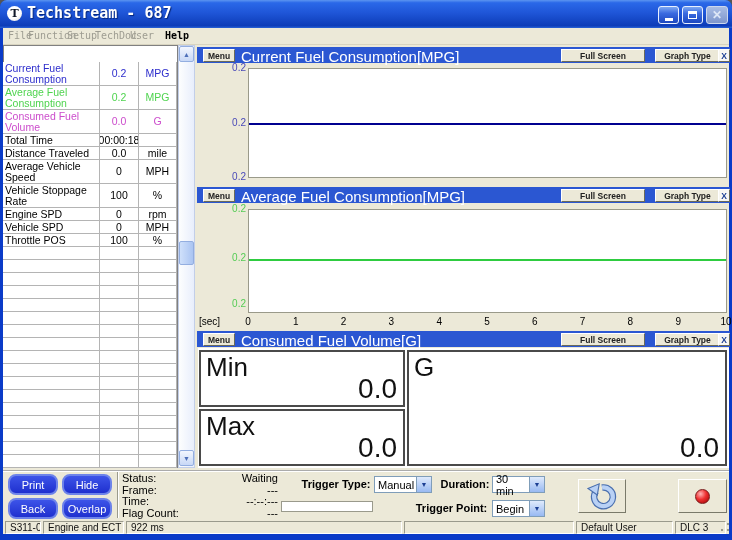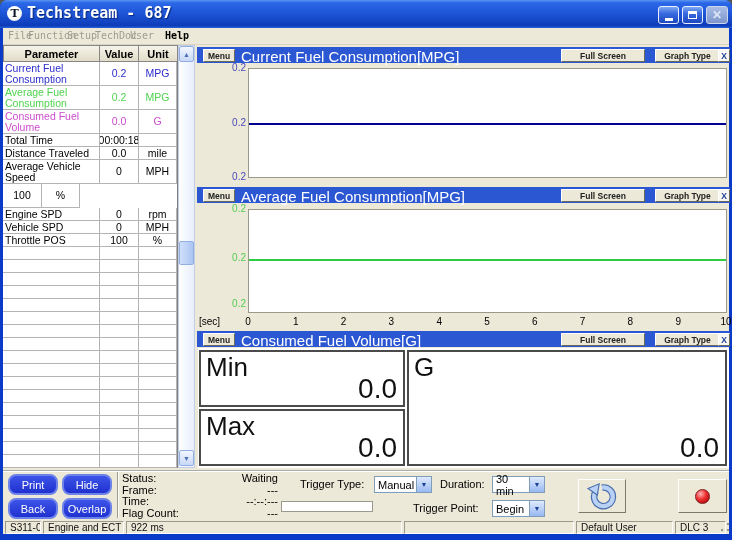--- a/index.html
+++ b/index.html
@@ -84,21 +84,21 @@
   
   .bottom-panel { left:3px; top:470px; width:726px; height:51px; background:#ece9d8;
     border-top:2px groove #ffffff; }
   .bluebtn { position:absolute; width:50px; height:21px; border-radius:8px;
     background:linear-gradient(180deg,#3d54e8 0%,#1f30cf 100%); border:2px solid #6d83ea;
     color:#fff; font-size:11px; display:flex; align-items:center; justify-content:center; }
   .vsep { left:117px; top:472px; width:2px; height:46px; border-left:1px solid #9a9a8c; border-right:1px solid #fff; }
   .sf-host { left:122px; top:472px; width:156px; }
   .sf-row { display:flex; justify-content:space-between; height:11.5px; font-size:11px; }
   .progress { left:281px; top:501px; width:92px; height:11px; background:#fff; border:1px solid #9a9a8c; }
-  .ctl-label { position:absolute; font-size:11px; text-align:left; }
+  .ctl-label { position:absolute; font-size:11px; text-align:center;font-weight:bold; }
   .combo { position:absolute; height:17px; background:#fff; border:1px solid #7f9db9; font-size:11px;
     display:flex; align-items:center; }
   .combo .val { flex:1; padding-left:3px; }
   .combo .arrow { width:15px; height:100%; background:linear-gradient(180deg,#dfeafc,#98b9f2);
     border-left:1px solid #7f9db9; color:#1c3f94; font-size:7px; text-align:center; line-height:15px; }
   .toolbtn { position:absolute; width:48px; height:34px; background:#ece9d8;
     border:1px solid; border-color:#fff #7a7a6a #7a7a6a #fff; display:flex; align-items:center; justify-content:center; }
   .rec-dot { width:15px; height:15px; border-radius:50%; border:1px solid #7a1a1a;
     background:radial-gradient(circle at 35% 30%, #ffb4b4 0%, #ee3030 45%, #980000 100%); }
 
@@ -136,25 +136,20 @@
       <span class="menu-item" style="left: 25px;">Function</span>
       <span class="menu-item" style="left: 64px;">Setup</span>
       <span class="menu-item" style="left: 92px;">TechDoc</span>
       <span class="menu-item" style="left: 127px;">User</span>
       <span class="menu-item enabled" style="left: 162px;">Help</span>
     </div>
 
   <div class="abs client"></div>
 
   <div class="abs ptable"></div>
-  <div class="thead">
-    <div class="thcell" style="width:97px">Parameter</div>
-    <div class="thcell" style="width:39px">Value</div>
-    <div class="thcell" style="width:39px">Unit</div>
-  </div>
   <div class="rows-host">
       <div class="trow tall">
         <div class="tcell c-param" style="color: rgb(45, 45, 204);">Current Fuel Consumption</div>
         <div class="tcell c-val" style="color: rgb(45, 45, 204);">0.2</div>
         <div class="tcell c-unit" style="color: rgb(45, 45, 204);">MPG</div>
       </div>
       <div class="trow tall">
         <div class="tcell c-param" style="color: rgb(79, 212, 79);">Average Fuel Consumption</div>
         <div class="tcell c-val" style="color: rgb(79, 212, 79);">0.2</div>
         <div class="tcell c-unit" style="color: rgb(79, 212, 79);">MPG</div>
@@ -173,20 +168,21 @@
         <div class="tcell c-param" style="color: rgb(0, 0, 0);">Distance Traveled</div>
         <div class="tcell c-val" style="color: rgb(0, 0, 0);">0.0</div>
         <div class="tcell c-unit" style="color: rgb(0, 0, 0);">mile</div>
       </div>
       <div class="trow tall">
         <div class="tcell c-param" style="color: rgb(0, 0, 0);">Average Vehicle Speed</div>
         <div class="tcell c-val" style="color: rgb(0, 0, 0);">0</div>
         <div class="tcell c-unit" style="color: rgb(0, 0, 0);">MPH</div>
       </div>
       <div class="trow tall">
+        <div class="tcell c-param" style="color: rgb(0, 0, 0);">Vehicle Stoppage Rate</div>
         <div class="tcell c-val" style="color: rgb(0, 0, 0);">100</div>
         <div class="tcell c-unit" style="color: rgb(0, 0, 0);">%</div>
       </div>
       <div class="trow">
         <div class="tcell c-param" style="color: rgb(0, 0, 0);">Engine SPD</div>
         <div class="tcell c-val" style="color: rgb(0, 0, 0);">0</div>
         <div class="tcell c-unit" style="color: rgb(0, 0, 0); text-align: center;">rpm</div>
       </div>
       <div class="trow">
         <div class="tcell c-param" style="color: rgb(0, 0, 0);">Vehicle SPD</div>

